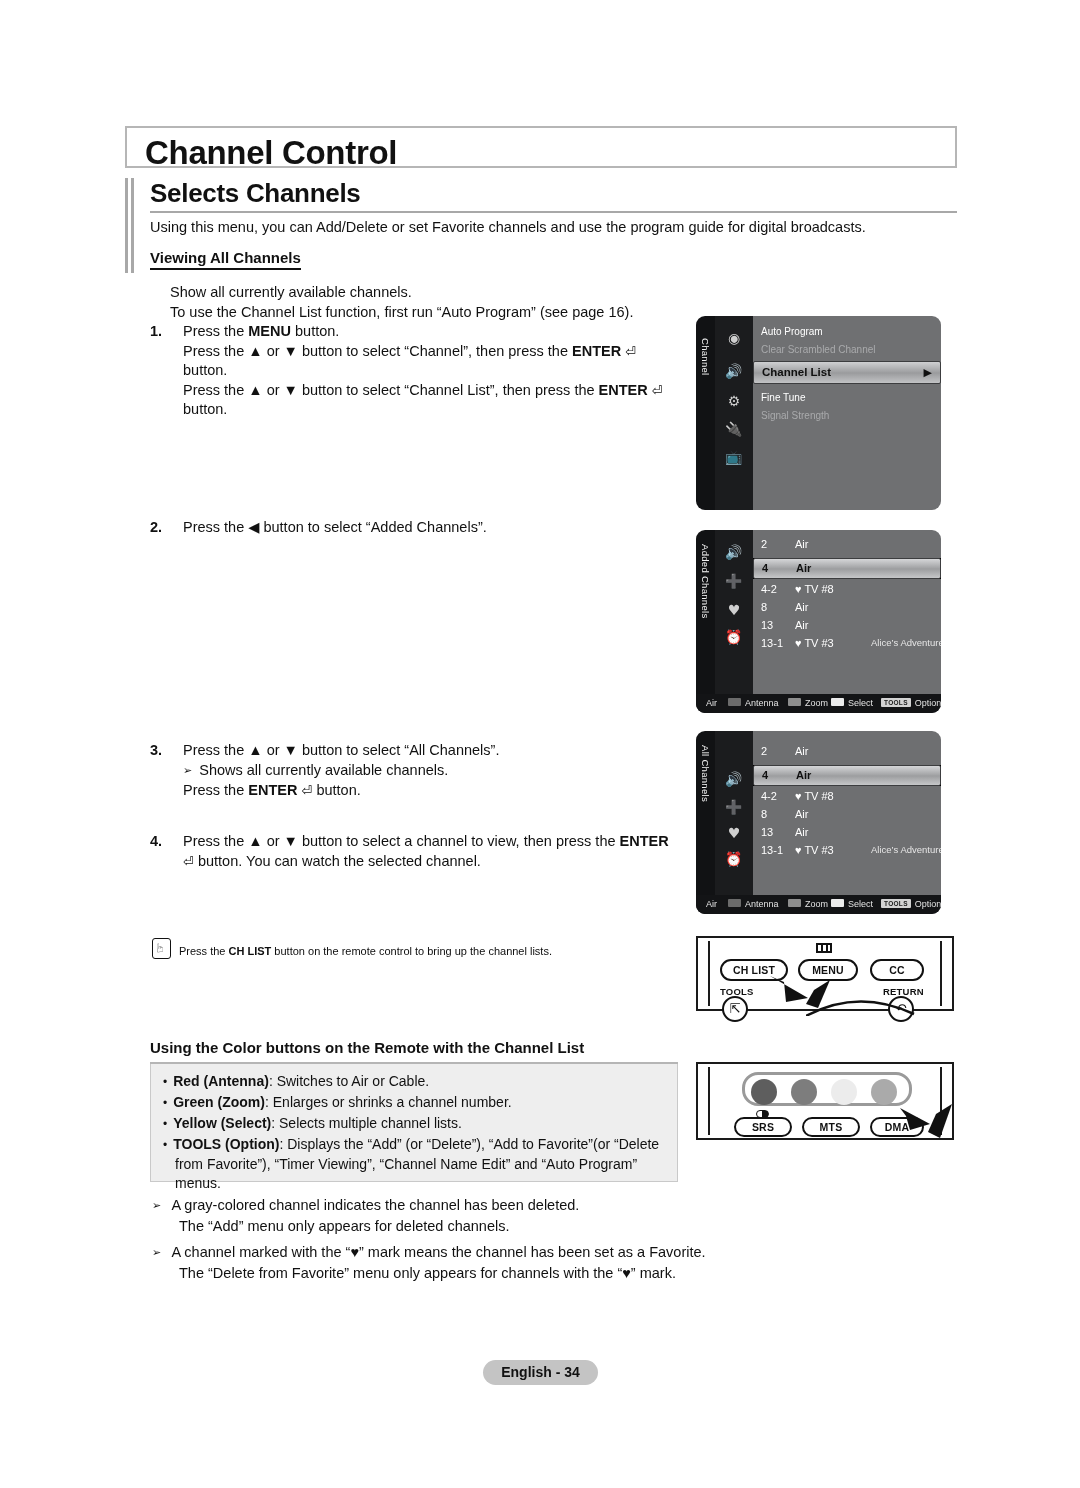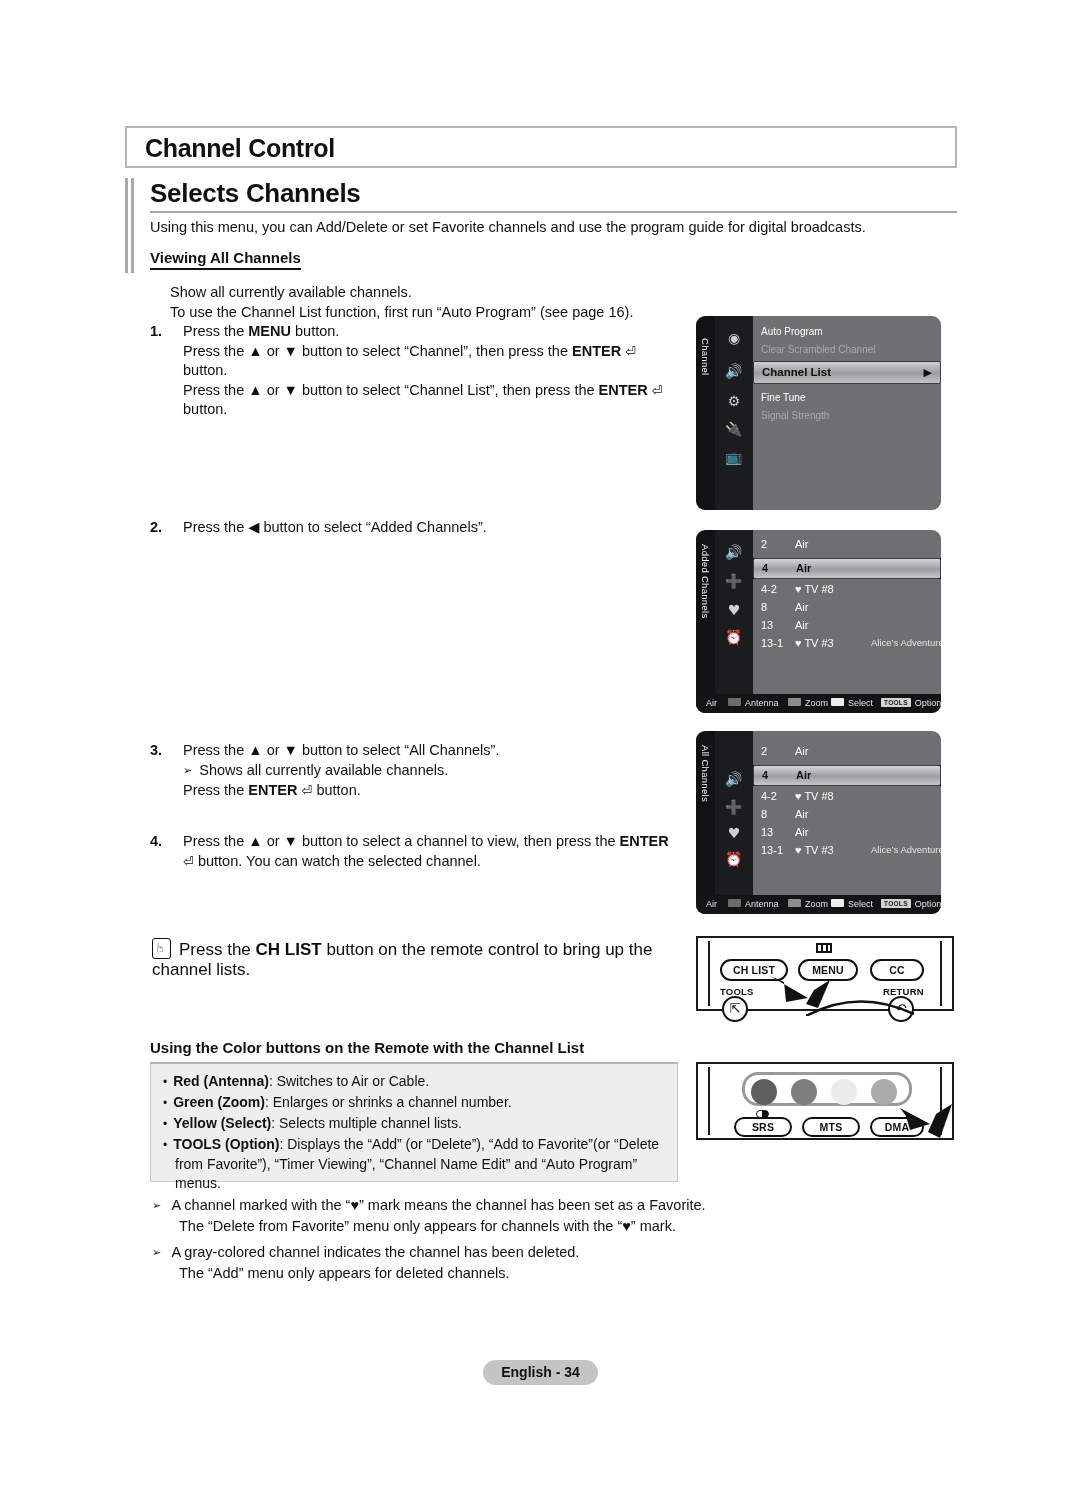--- a/index.html
+++ b/index.html
@@ -31,21 +31,21 @@
     width: 832px;
     height: 42px;
     border: 2px solid #b6b6b6;
     background: #ffffff;
     box-sizing: border-box;
   }
   .chapter-bar .title {
     position: absolute;
     left: 18px;
     top: 6px;
-    font-size: 25px;
+    font-size: 33px;
     font-weight: bold;
     letter-spacing: -0.3px;
     color: #111;
     text-align: right;
   }
 
   
   .section-rule-left {
     position: absolute;
     left: 125px;
@@ -145,21 +145,21 @@
     position: relative;
     top: 0px;
   }
 
   
   .note-row {
     position: absolute;
     left: 152px;
     top: 938px;
     width: 545px;
-    font-size: 17px;
+    font-size: 11px;
     line-height: 19.5px;
   }
   .hand-icon {
     display: inline-block;
     width: 17px;
     height: 19px;
     border: 1.5px solid #111;
     border-radius: 3px;
     vertical-align: -4px;
     margin-right: 8px;
@@ -556,26 +556,26 @@
     <ul>
       <li><b class="k">Red (Antenna)</b><span>: Switches to Air or Cable.</span></li>
       <li><b class="k">Green (Zoom)</b><span>: Enlarges or shrinks a channel number.</span></li>
       <li><b class="k">Yellow (Select)</b><span>: Selects multiple channel lists.</span></li>
       <li><b class="k">TOOLS (Option)</b><span>: Displays the “Add” (or “Delete”), “Add to Favorite”(or “Delete from Favorite”), “Timer Viewing”, “Channel Name Edit” and “Auto Program” menus.</span></li>
     </ul>
   </div>
 
   <div class="bottom-notes">
     <div class="bn arrow-bullet">
+      <span>A gray-colored channel indicates the channel has been deleted.</span>
+      <span class="cont">The “Add” menu only appears for deleted channels.</span>
+    </div>
+    <div class="bn arrow-bullet">
       <span>A channel marked with the “♥” mark means the channel has been set as a Favorite.</span>
       <span class="cont">The “Delete from Favorite” menu only appears for channels with the “♥” mark.</span>
-    </div>
-    <div class="bn arrow-bullet">
-      <span>A gray-colored channel indicates the channel has been deleted.</span>
-      <span class="cont">The “Add” menu only appears for deleted channels.</span>
     </div>
   </div>
 
   <div class="footer-pill">English - 34</div>
 
   <div class="osd" id="osd-menu">
     <div class="osd-rail">
       <div class="rail-label">Channel</div>
     </div>
     <div class="osd-icons">

